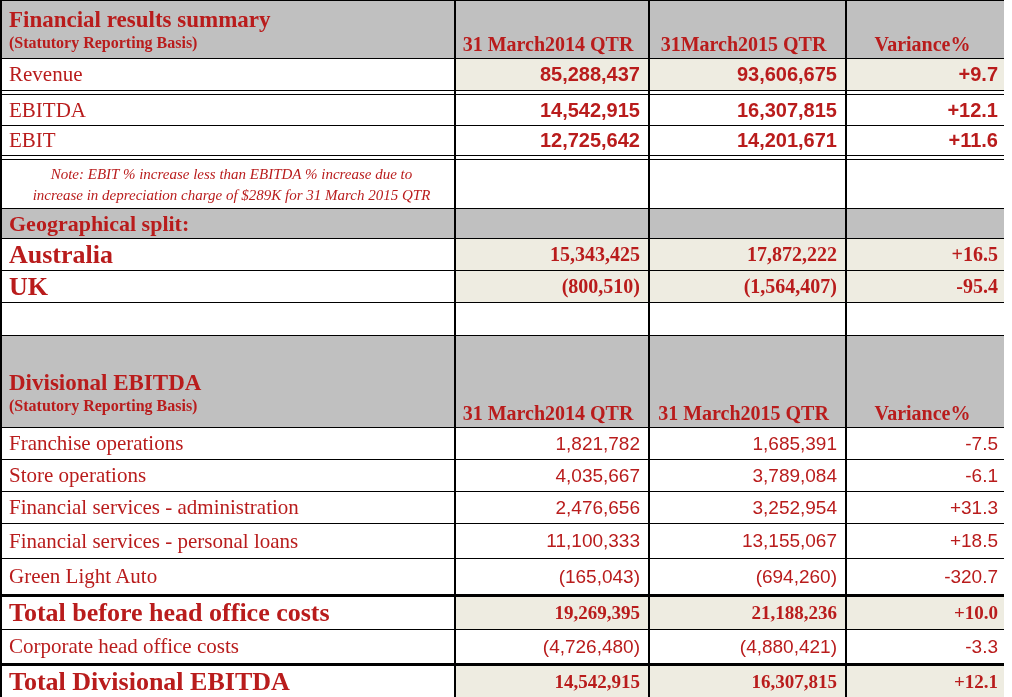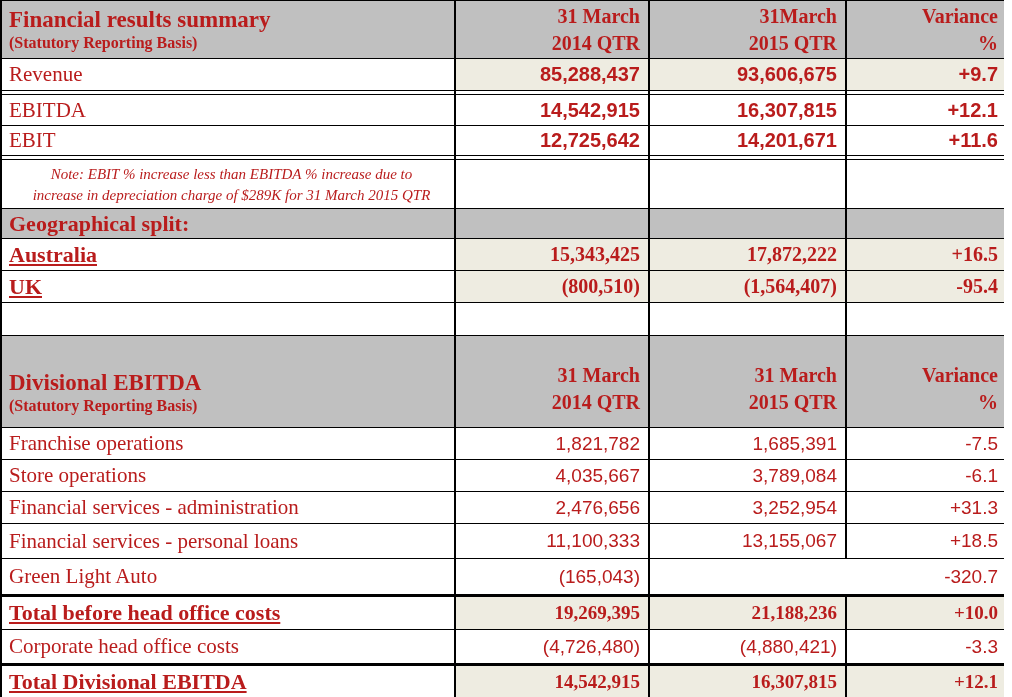--- a/index.html
+++ b/index.html
@@ -46,27 +46,27 @@
   .no-bb{border-bottom:none;text-align:right;}
 
   
   .gray .cell{background:var(--header-bg);}
   .hl{background:var(--hl-bg);}
 
   
   .title-cell{flex-direction:column;align-items:flex-start;justify-content:center;line-height:1.15;}
   .t-title{font-size:23px;font-weight:bold;}
   .t-sub{font-size:16px;font-weight:bold;}
-  .colhead{flex-direction:column;align-items:flex-end;justify-content:center;
+  .colhead{flex-direction:row;align-items:flex-end;justify-content:center;
            font-size:20px;font-weight:bold;line-height:1.35;padding-right:8px;}
   .c-v.colhead{padding-right:6px;}
   .r-th2 .colhead{padding-top:14px;}
   .r-th2 .title-cell{padding-top:22px;}
   .label{font-size:21px;}
-  .label-b{font-size:22px;font-weight:bold;text-decoration:underline;}
+  .label-b{font-size:26px;font-weight:bold;}
   .sec-title{font-size:22px;font-weight:bold;}
   .n-sansb{font-family:"Liberation Sans", sans-serif;font-size:20px;font-weight:bold;}
   .n-serifb{font-family:"Liberation Serif", serif;font-size:20px;font-weight:bold;}
   .n-sans{font-family:"Liberation Sans", sans-serif;font-size:19px;font-weight:normal;}
   .n-sansb2{font-family:Liberation Serif, serif;font-size:19px;font-weight:bold;}
   .note-cell{flex-direction:column;align-items:center;justify-content:center;
              font-style:italic;font-size:15px;line-height:1.42;padding-top:2px;}
 </style>
 </head>
 <body>
@@ -208,20 +208,21 @@
   <div class="row r-d45">
     <div class="cell c-label label">Financial services - personal loans</div>
     <div class="cell c-a num n-sans">11,100,333</div>
     <div class="cell c-b num n-sans">13,155,067</div>
     <div class="cell c-v num n-sans">+18.5</div>
   </div>
 
   <div class="row r-d45 no-bb">
     <div class="cell c-label label">Green Light Auto</div>
     <div class="cell c-a num n-sans">(165,043)</div>
+    <div class="cell c-b num n-sans">(694,260)</div>
     <div class="cell c-v num n-sans">-320.7</div>
   </div>
 
   <div class="row r-tb">
     <div class="cell c-label label-b">Total before head office costs</div>
     <div class="cell c-a num n-sansb2 hl">19,269,395</div>
     <div class="cell c-b num n-sansb2 hl">21,188,236</div>
     <div class="cell c-v num n-sansb2 hl">+10.0</div>
   </div>
 

